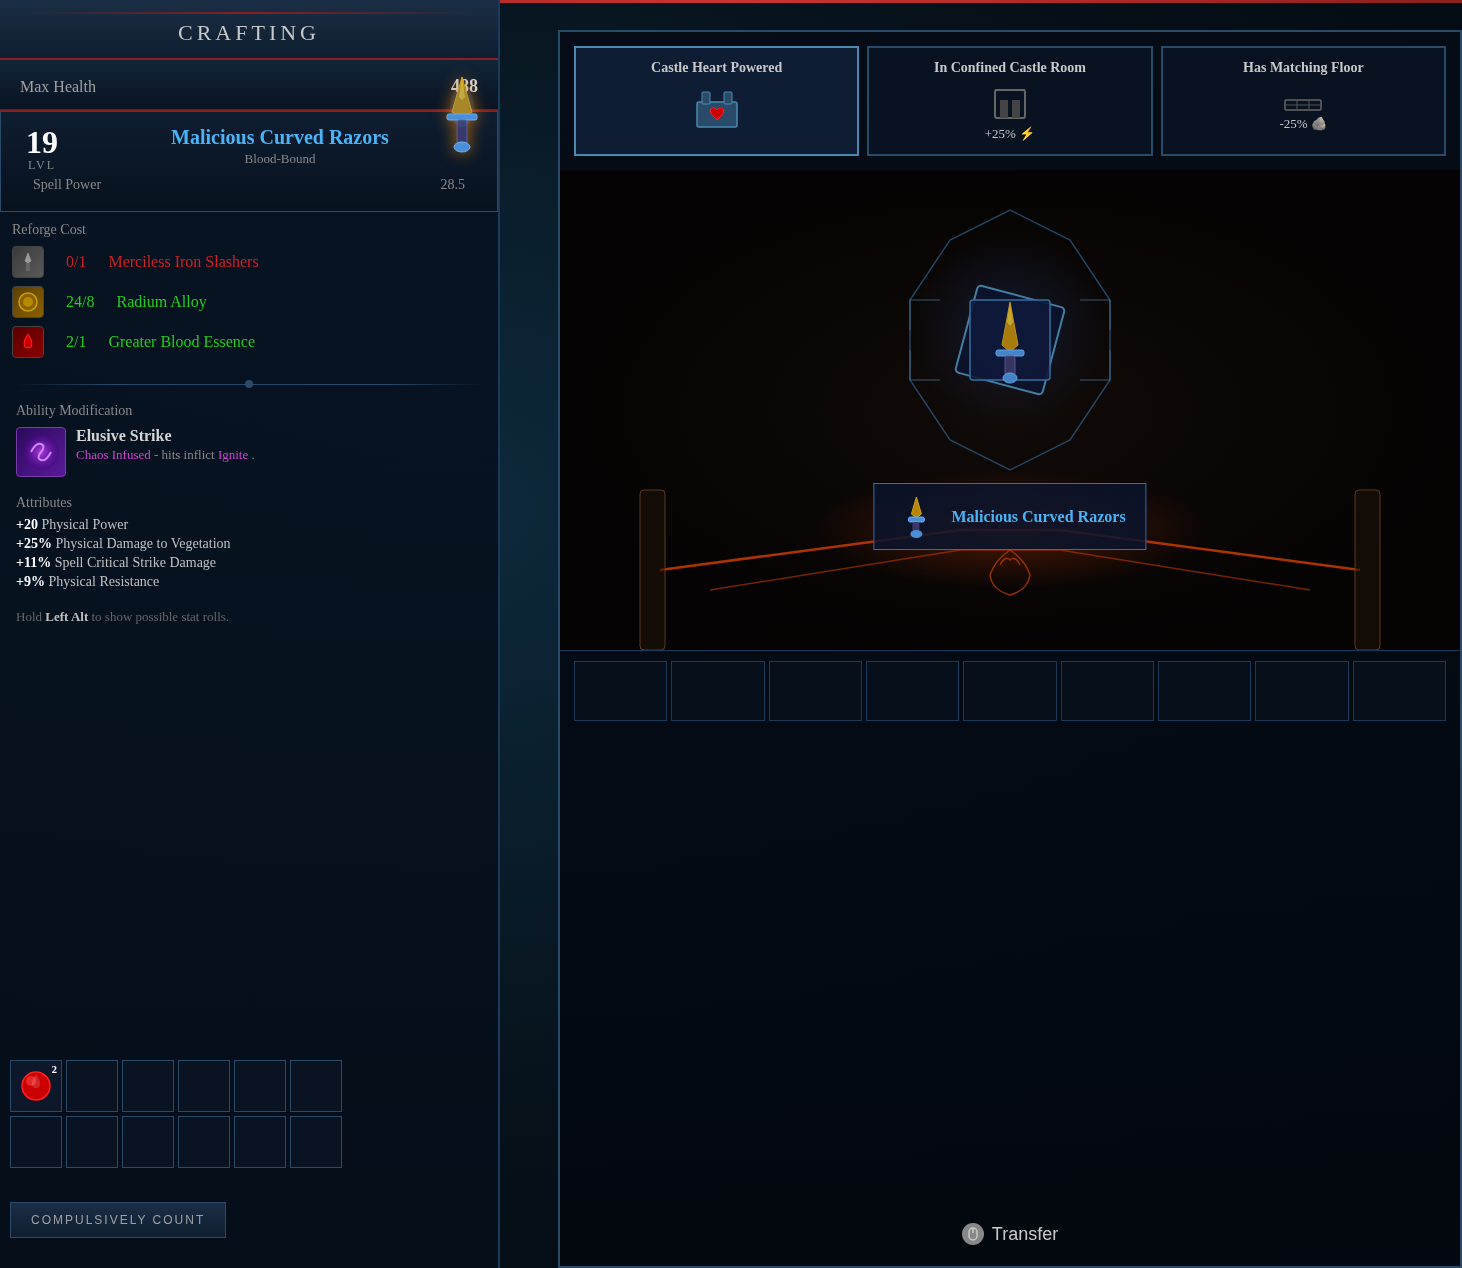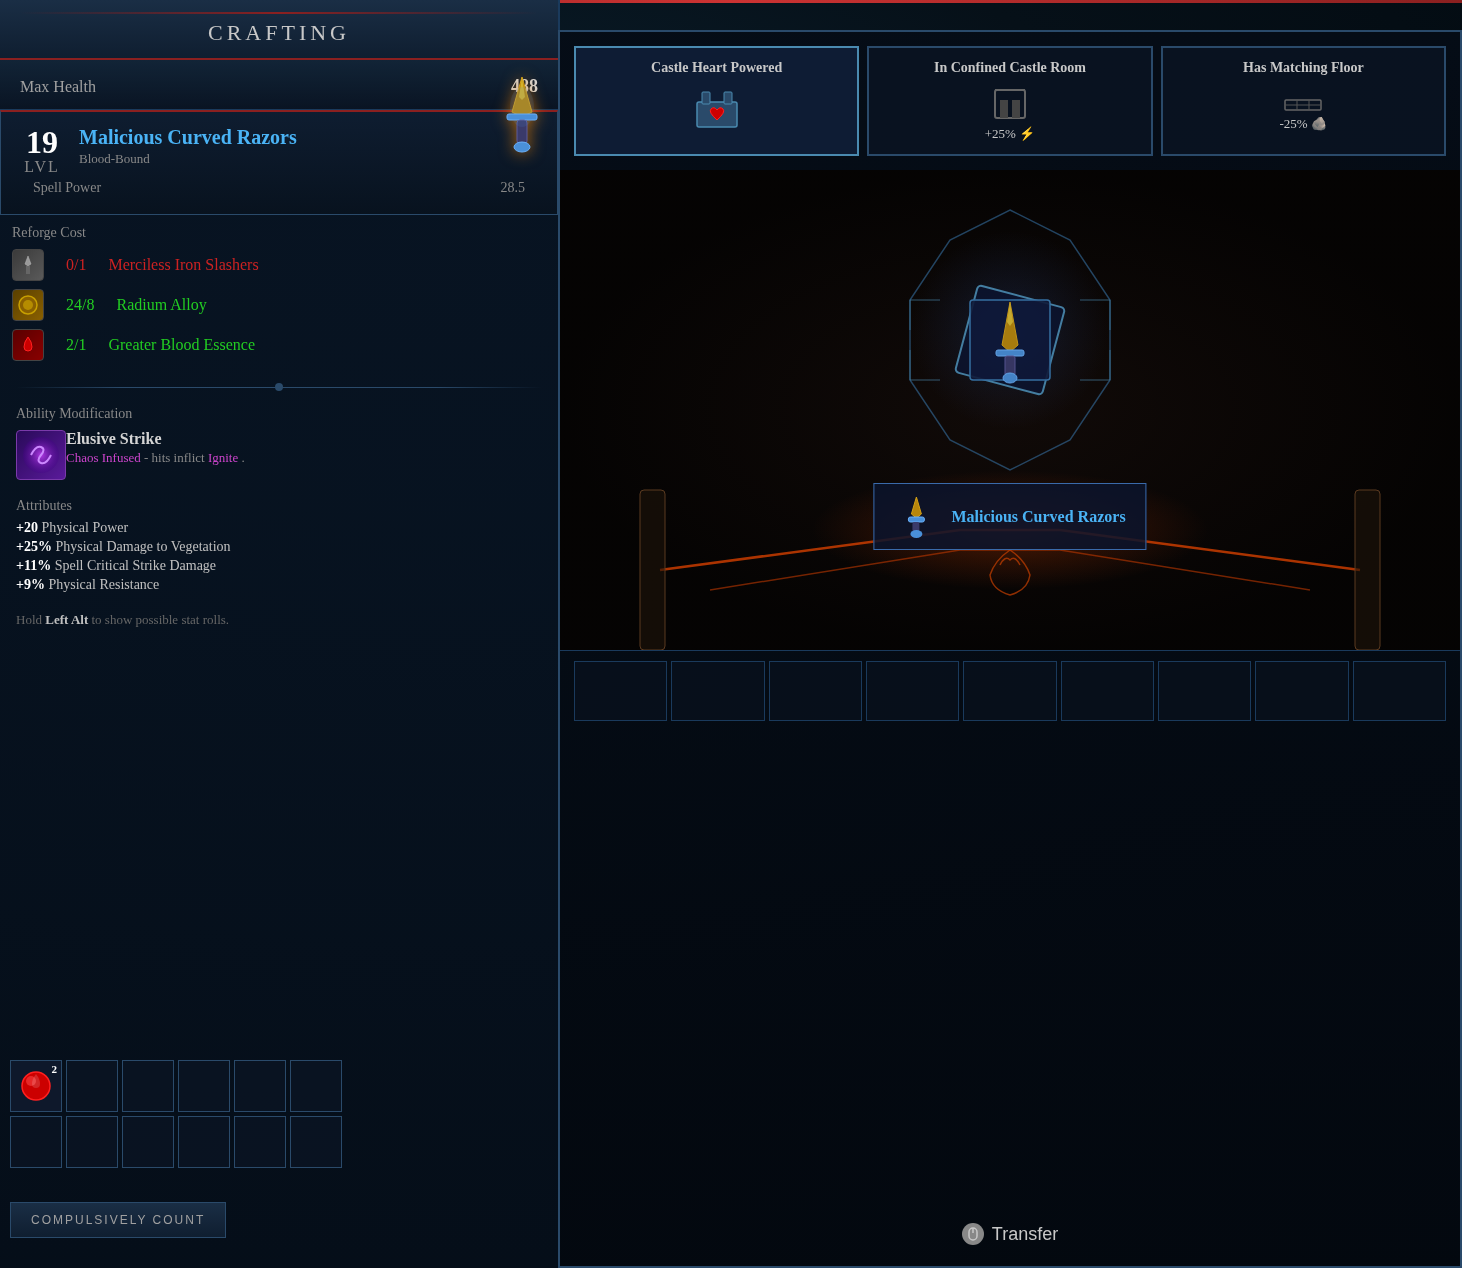--- a/index.html
+++ b/index.html
@@ -17,21 +17,21 @@
       position: absolute;
       inset: 0;
       background: radial-gradient(ellipse at 30% 40%, #0d2a3d 0%, #061018 60%, #020a10 100%);
     }
 
     
     .left-panel {
       position: absolute;
       left: 0;
       top: 0;
-      width: 560px;
+      width: 500px;
       height: 100%;
       background: linear-gradient(180deg, rgba(8,20,35,0.97) 0%, rgba(5,14,25,0.95) 100%);
       border-right: 2px solid #1a3a5c;
     }
 
     .crafting-header {
       background: linear-gradient(180deg, #1a2e45 0%, #0f1e30 100%);
       border-bottom: 2px solid #8b2020;
       padding: 12px 20px;
       text-align: center;
@@ -93,20 +93,21 @@
     }
 
     
     .item-card {
       background: linear-gradient(180deg, rgba(15,30,50,0.9) 0%, rgba(8,18,30,0.9) 100%);
       border: 1px solid #2a4a6a;
       border-top: 2px solid #8b2020;
       padding: 14px 16px;
       position: relative;
       margin: 0;
+      text-align: center;
     }
 
     .item-header {
       display: flex;
       align-items: flex-start;
       gap: 12px;
     }
 
     .item-level-badge {
       display: flex;
@@ -117,21 +118,21 @@
 
     .item-level-num {
       color: #ffffff;
       font-size: 32px;
       font-weight: bold;
       line-height: 1;
     }
 
     .item-level-label {
       color: #888;
-      font-size: 16px;
+      font-size: 12px;
       letter-spacing: 2px;
     }
 
     .item-info {
       flex: 1;
     }
 
     .item-name {
       color: #4ab3f5;
       font-size: 20px;
@@ -233,20 +234,21 @@
     }
 
     .ability-label {
       color: #888;
       font-size: 14px;
       margin-bottom: 8px;
     }
 
     .ability-card {
       display: flex;
+      gap: 10px;
       align-items: flex-start;
     }
 
     .ability-icon {
       width: 50px;
       height: 50px;
       background: linear-gradient(135deg, #2a0a5a, #5a1a9a);
       border: 1px solid #7a3aaa;
       border-radius: 4px;
       display: flex;

